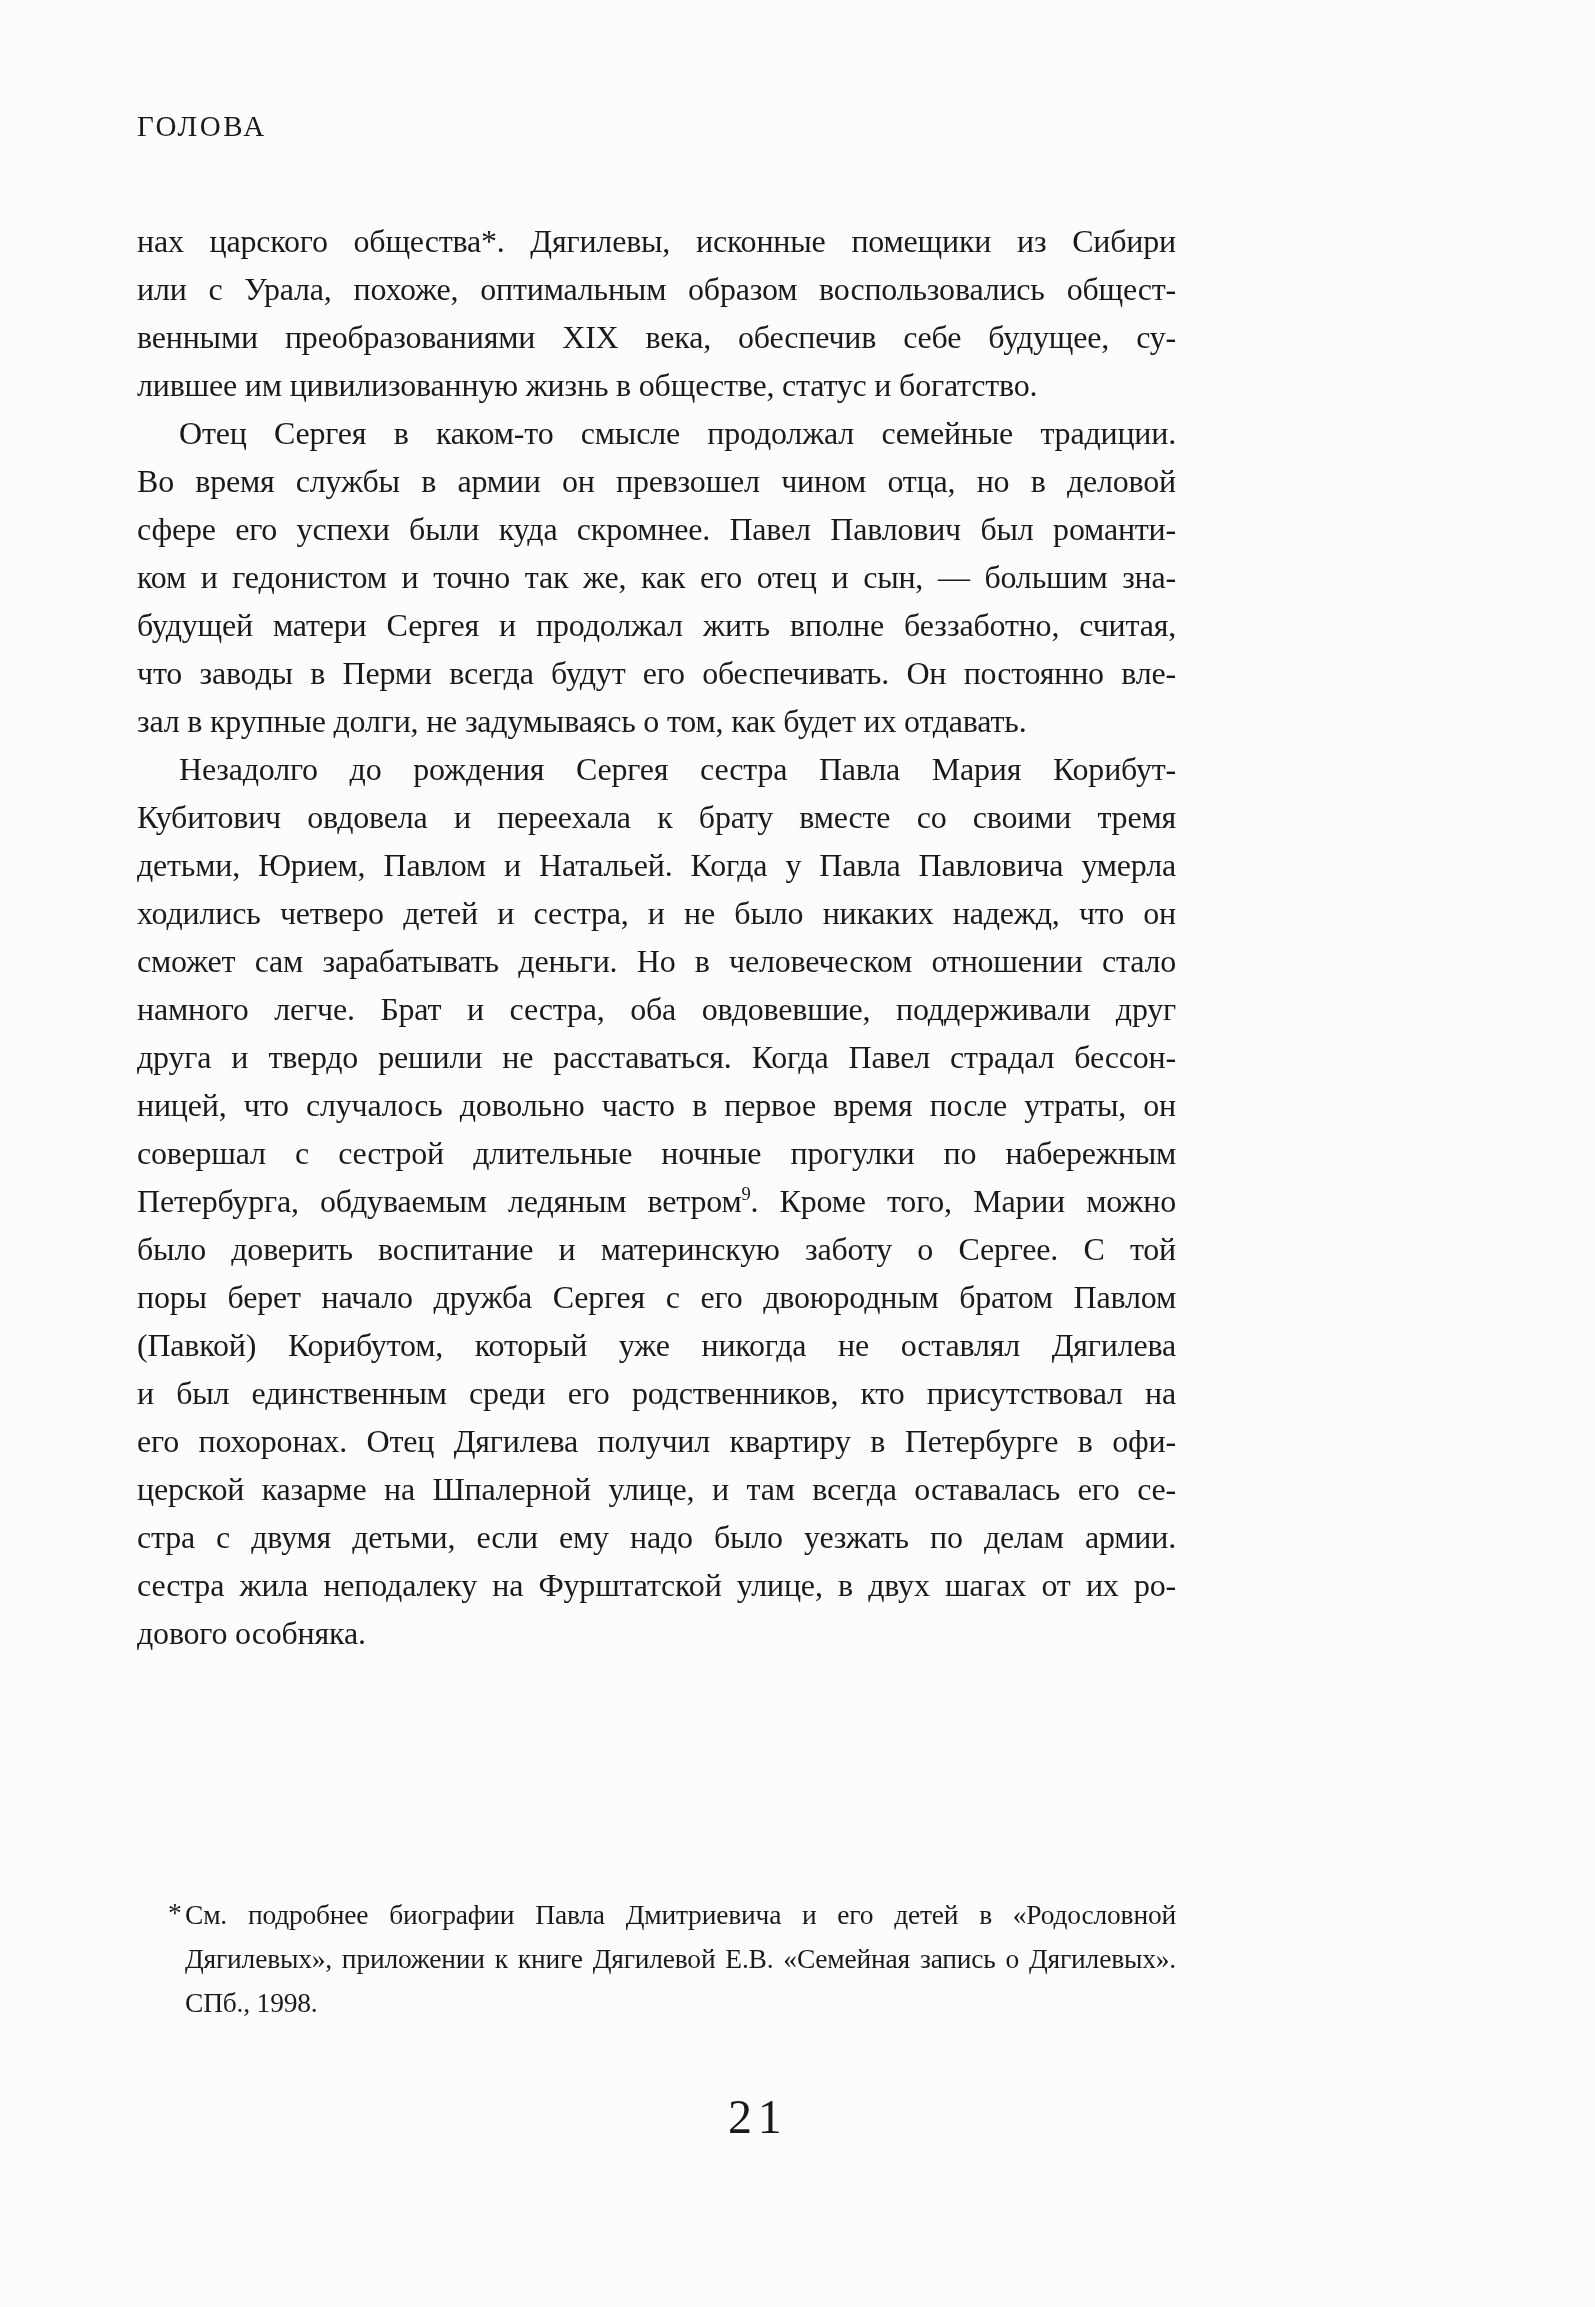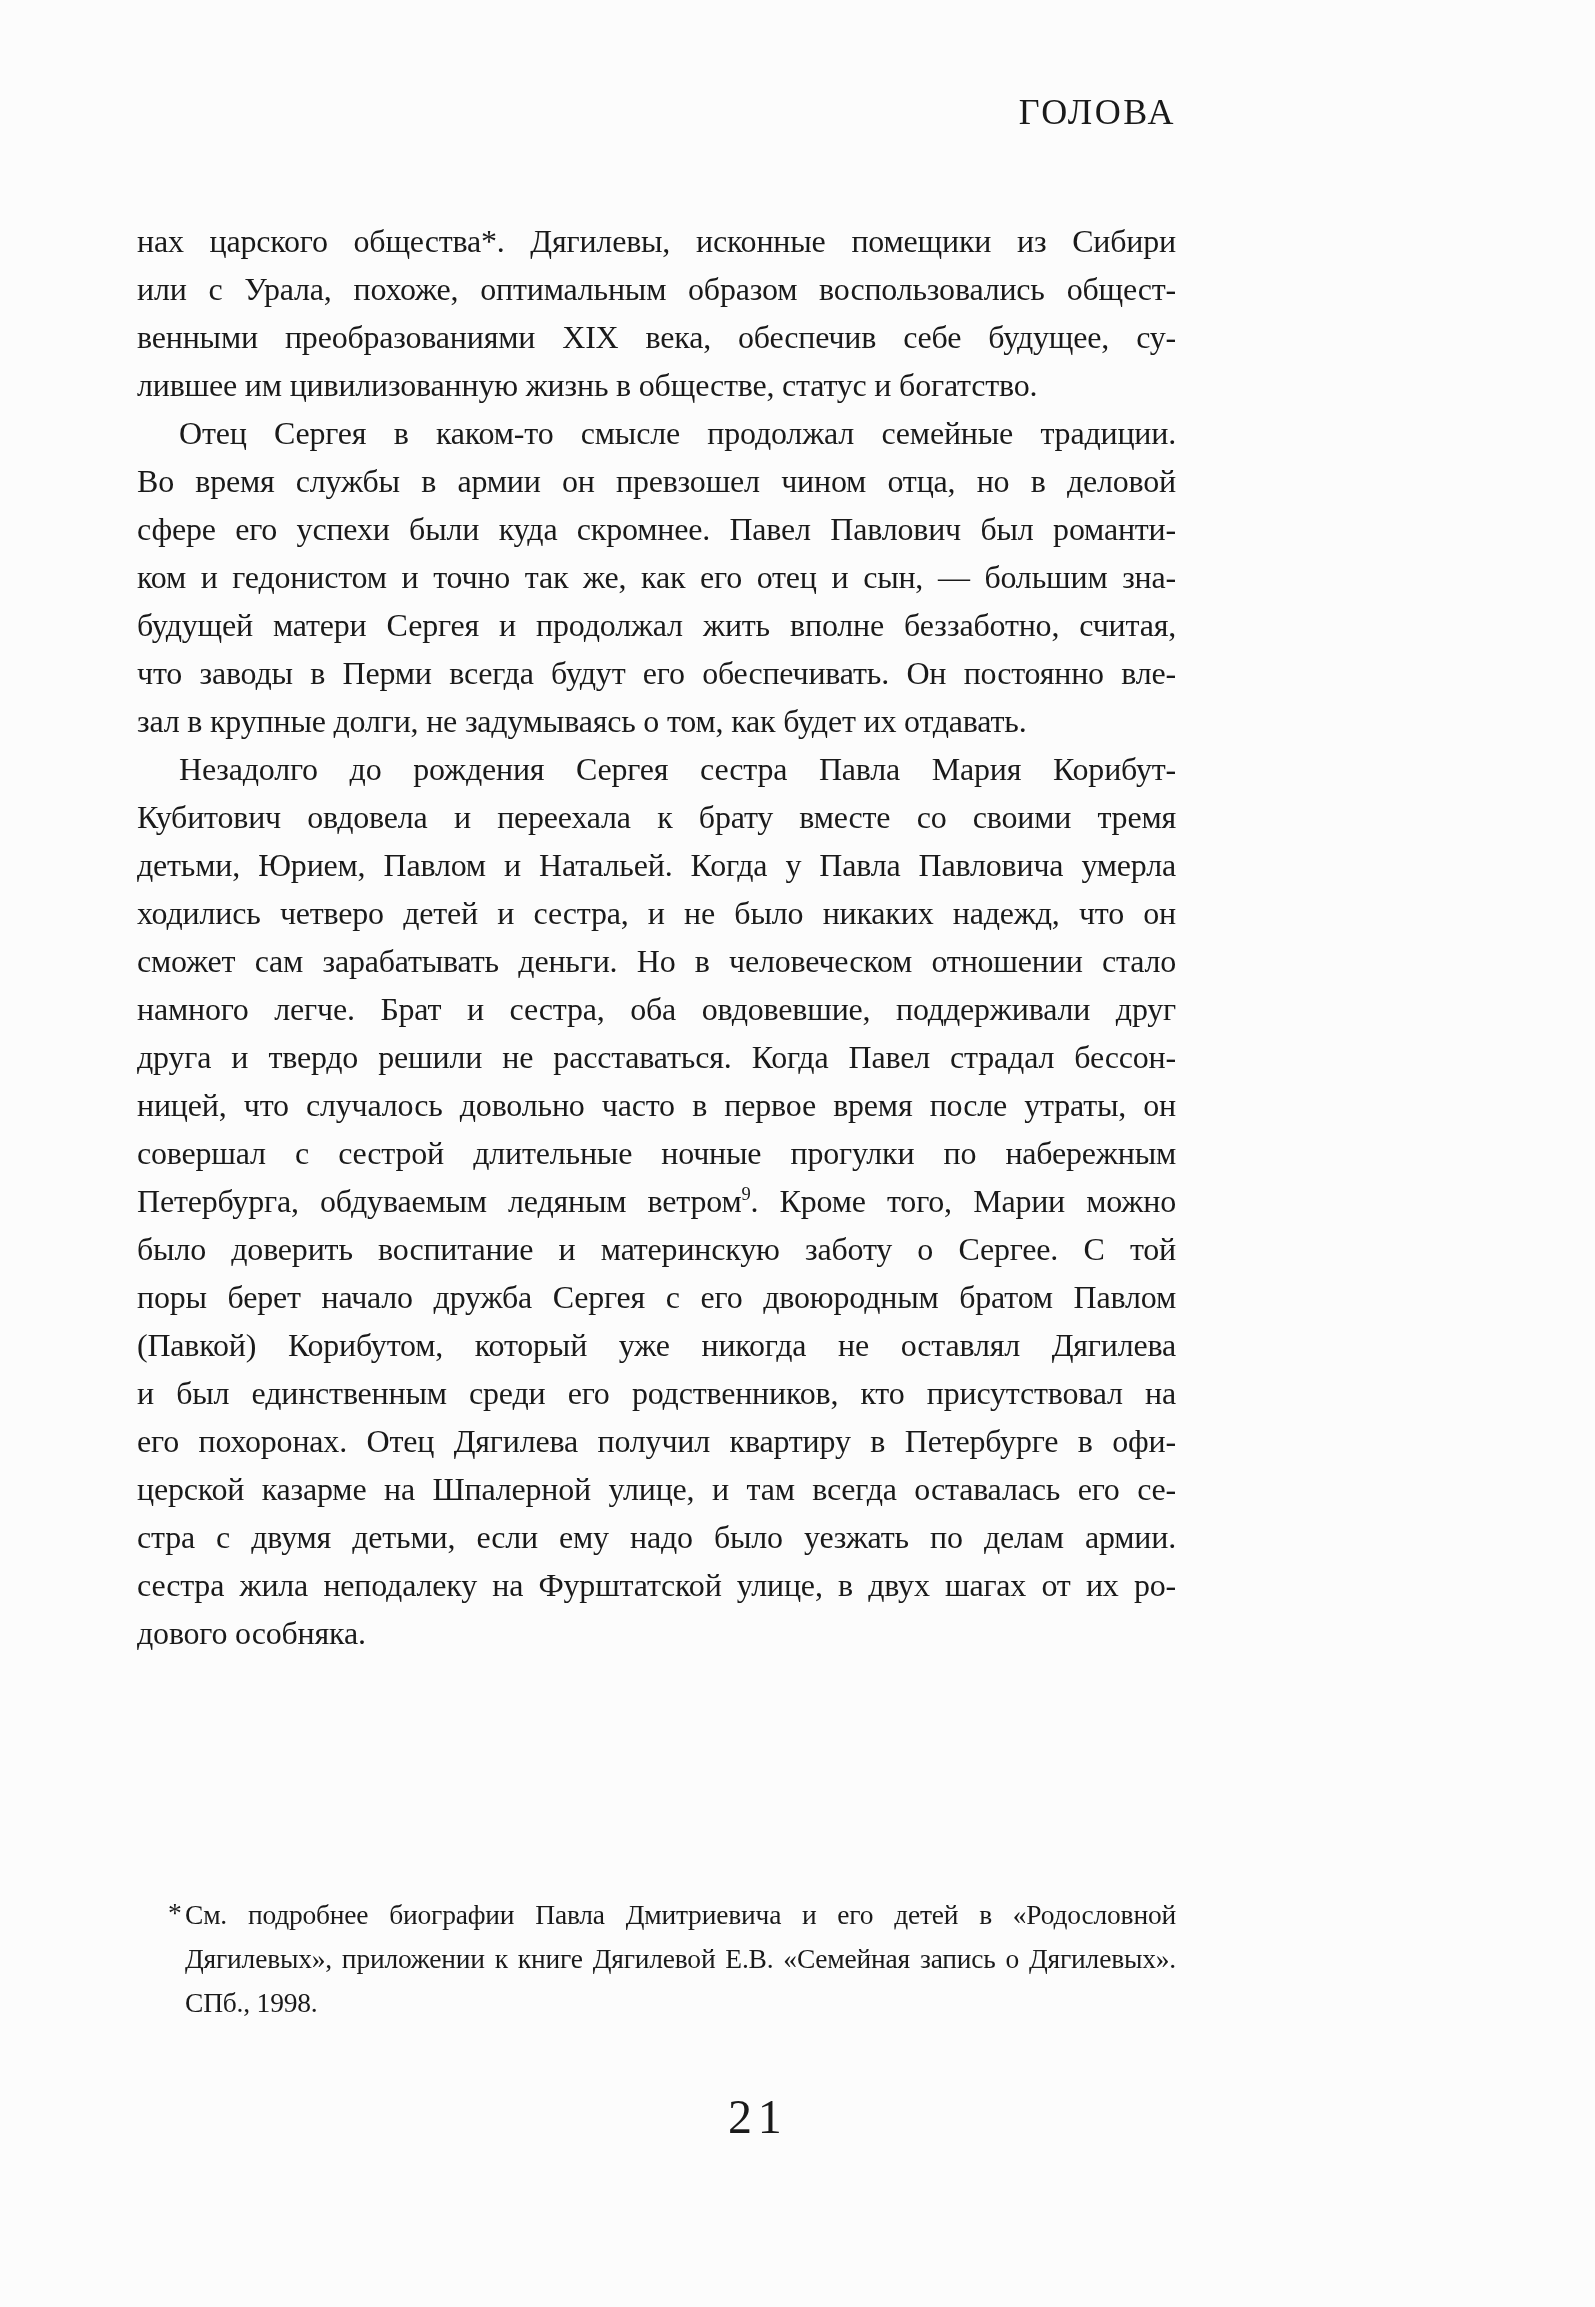--- a/index.html
+++ b/index.html
@@ -6,24 +6,24 @@
   .page {
     position: relative;
     width: 1596px;
     height: 2307px;
     overflow: hidden;
     font-family: "Liberation Serif", "DejaVu Serif", serif;
   }
   .running-head {
     position: absolute;
     left: 137px;
-    top: 94px;
+    top: 108px;
     width: 1039px;
-    text-align: right;
-    font-size: 36px;
+    text-align: left;
+    font-size: 29px;
     line-height: 37px;
     letter-spacing: 2.5px;
   }
   .body-text {
     position: absolute;
     left: 137px;
     top: 217px;
     width: 1039px;
     font-size: 32px;
     line-height: 48px;

